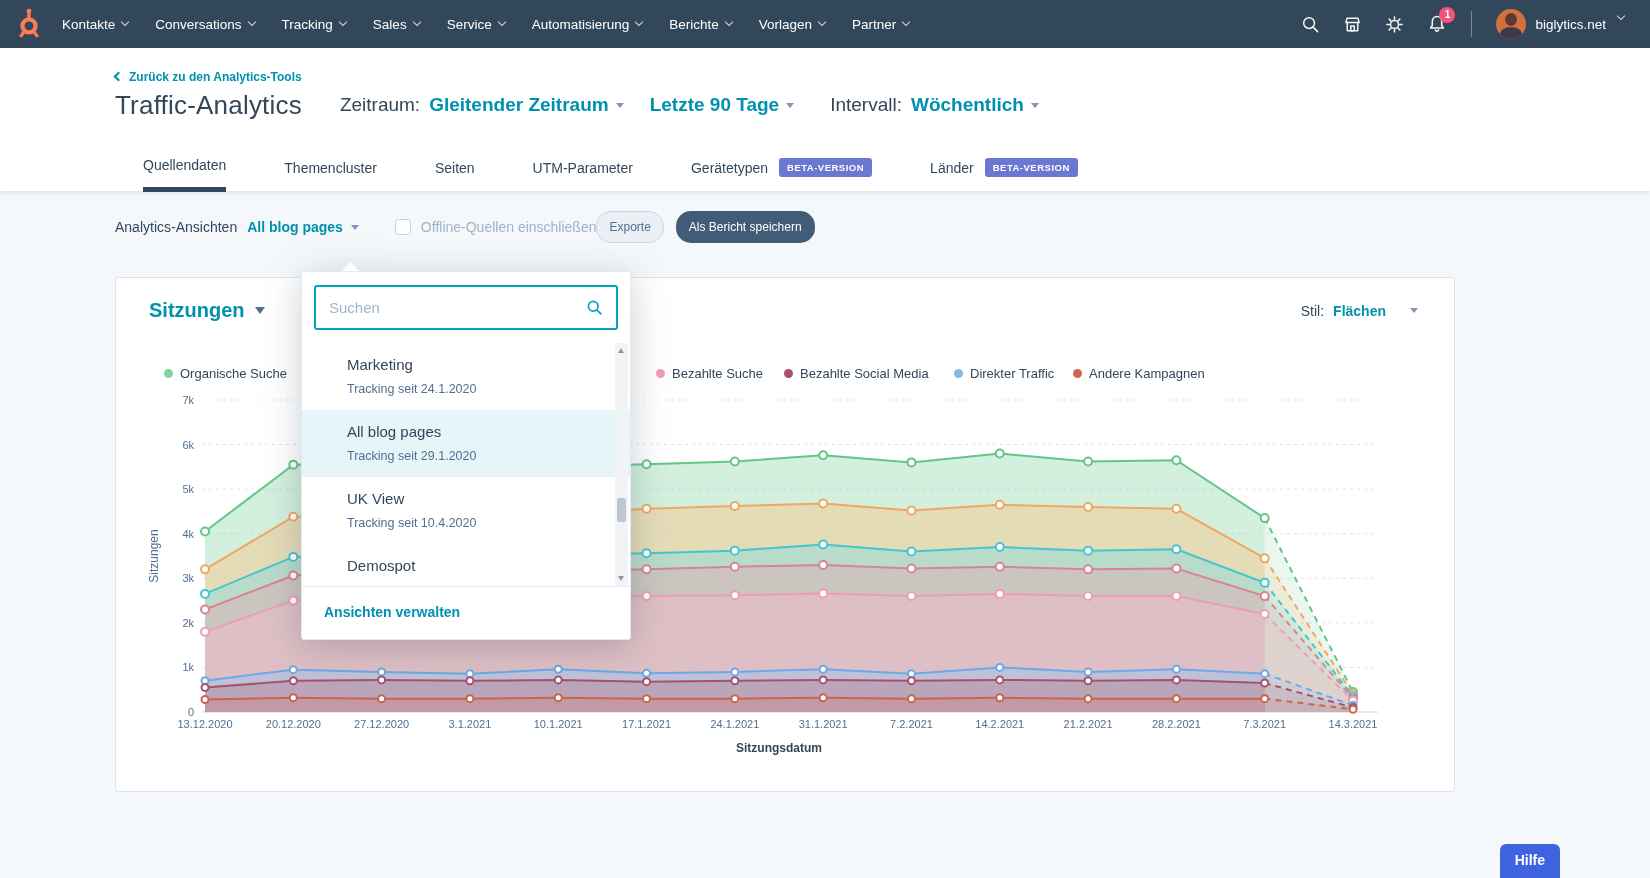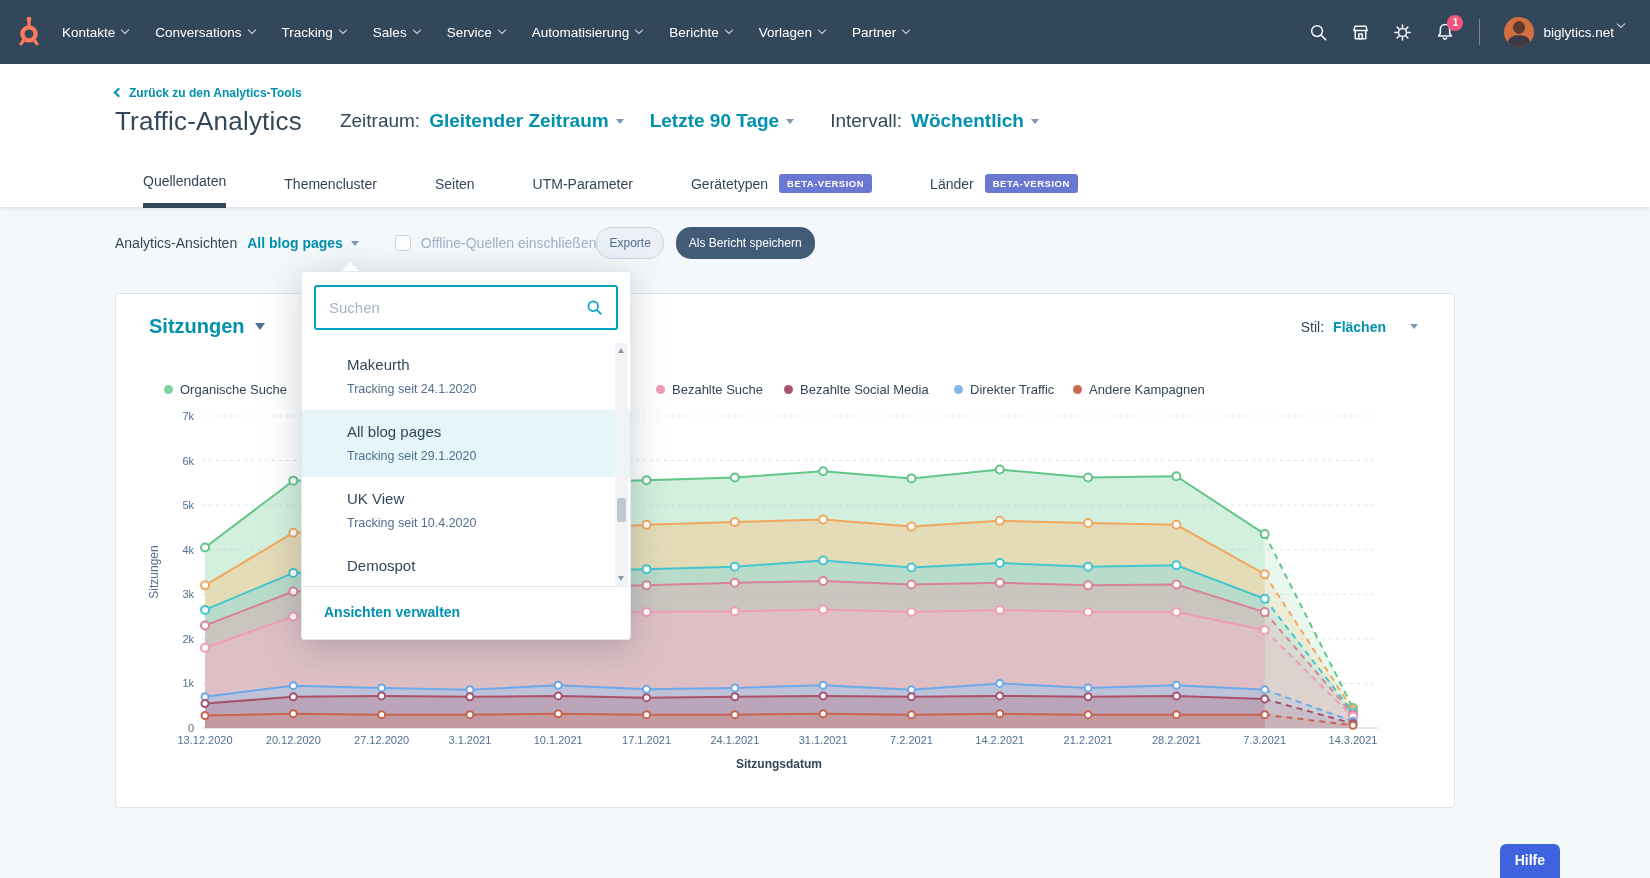--- a/index.html
+++ b/index.html
@@ -7,35 +7,35 @@
     --pink:#f2547d; --rowsel:#e5f5f8; --savebtn:#425b76; --logo:#ff7a59;
   }
   *{box-sizing:border-box}
   html,body{margin:0;padding:0}
   body{
     width:1650px;height:878px;position:relative;overflow:hidden;
     font-family:"Liberation Sans",sans-serif;background:#f5f8fa;
   }
 
   
-  .topnav{height:64px;background:var(--navbg);display:flex;align-items:center;padding:0 26px 0 12px}
+  .topnav{height:48px;background:var(--navbg);display:flex;align-items:center;padding:0 26px 0 12px}
   .logo{width:34px;height:38px;margin-right:16px;color:var(--logo);display:flex;align-items:center;justify-content:center;cursor:pointer}
   .nav-menu{display:flex;gap:27px;align-items:center}
   .nav-item{color:#fff;font-size:13.5px;display:flex;align-items:center;gap:7px;cursor:pointer;white-space:nowrap}
   .chev{width:6px;height:6px;border-right:1.6px solid rgba(255,255,255,.8);border-bottom:1.6px solid rgba(255,255,255,.8);transform:rotate(45deg);margin-top:-4px}
   .nav-right{margin-left:auto;display:flex;align-items:center;gap:21px}
   .nav-icon{width:21px;height:21px;position:relative;cursor:pointer;display:flex;align-items:center;justify-content:center}
   .nav-icon svg{stroke:#fff;fill:none;stroke-width:1.6;stroke-linecap:round;stroke-linejoin:round;opacity:.95}
   .badge{position:absolute;top:-7px;right:-8px;background:var(--pink);color:#fff;font-size:10px;font-weight:bold;min-width:16px;height:16px;border-radius:8px;display:flex;align-items:center;justify-content:center;padding:0 3px}
   .nav-divider{width:1px;height:26px;background:rgba(255,255,255,.35);margin:0 3px}
   .account-wrap{display:flex;align-items:center;gap:9px;cursor:pointer}
   .avatar{width:30px;height:30px;border-radius:50%;background:#d4703f;position:relative;overflow:hidden}
   .avatar .head{position:absolute;left:9px;top:4px;width:12px;height:13px;border-radius:50%;background:#5f3a33}
   .avatar .torso{position:absolute;left:4px;top:18px;width:22px;height:14px;border-radius:50% 50% 0 0;background:#3d3a45}
-  .account{color:#fff;font-size:13.5px;display:flex;align-items:flex-start;gap:4px}
+  .account{color:#fff;font-size:13.5px;display:flex;align-items:flex-start;gap:12px}
 
   
   .header-white{background:#fff;height:143px;box-shadow:0 2px 5px rgba(45,62,80,.12);position:relative;z-index:5}
   .back-link{display:flex;align-items:center;gap:7px;margin-left:115px;padding-top:22px;color:var(--teal);font-size:12px;font-weight:bold;cursor:pointer;width:max-content}
   .back-chev{width:7px;height:7px;border-left:2px solid var(--teal);border-bottom:2px solid var(--teal);transform:rotate(45deg);margin-top:-1px}
   .title-row{display:flex;align-items:center;margin-left:115px;margin-top:5px;height:32px}
   .page-title{font-size:26px;font-weight:400;color:#33475b;margin:0;letter-spacing:.2px}
   .filters{display:flex;align-items:center;margin-left:38px;font-size:19px;color:#33475b}
   .filter-label{margin-right:9px}
   .filter-value{color:var(--teal);font-weight:600;display:flex;align-items:center;gap:7px;cursor:pointer}
@@ -495,21 +495,21 @@
       <input placeholder="Suchen" style="">
       <span class="search-icon">
         <svg width="17" height="17" viewBox="0 0 20 20">
             <circle cx="8.5" cy="8.5" r="5.7"></circle>
             <line x1="13" y1="13" x2="17.5" y2="17.5"></line>
           </svg>
       </span>
     </div>
     <div class="dd-list">
       <div class="dd-row">
-        <div class="dd-name">Makeurth</div>
+        <div class="dd-name">Marketing</div>
         <div class="dd-sub">Tracking seit 24.1.2020</div>
       </div>
       <div class="dd-row selected">
         <div class="dd-name">All blog pages</div>
         <div class="dd-sub">Tracking seit 29.1.2020</div>
       </div>
       <div class="dd-row">
         <div class="dd-name">UK View</div>
         <div class="dd-sub">Tracking seit 10.4.2020</div>
       </div>

